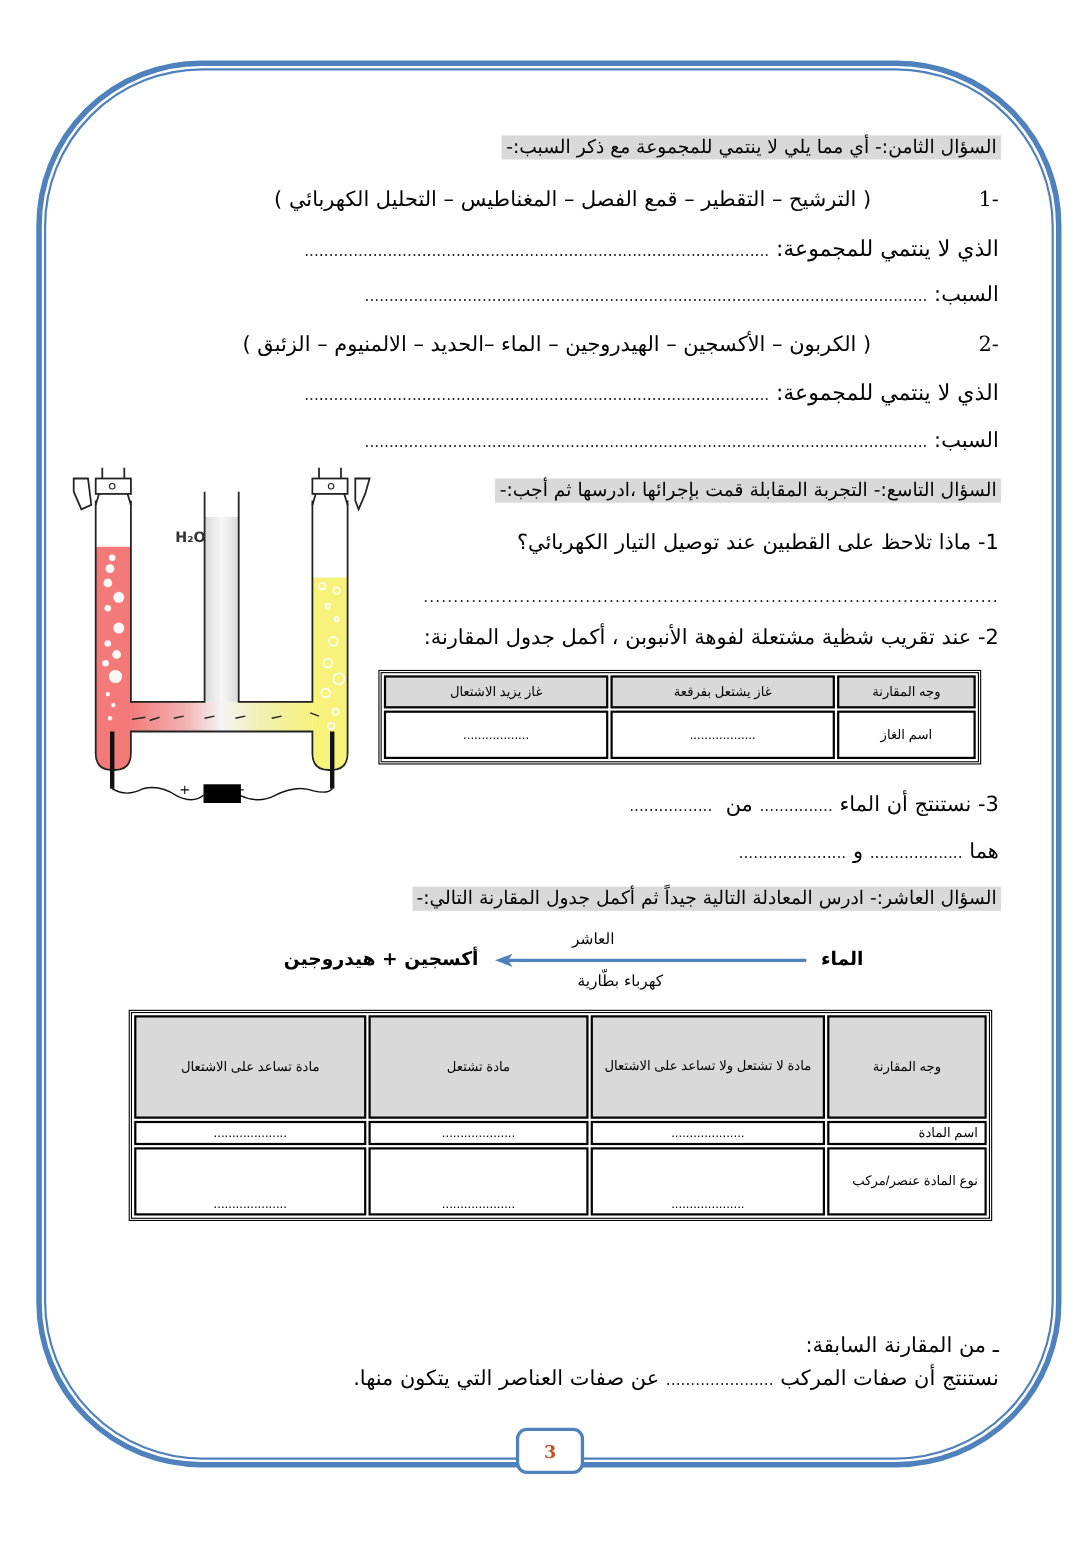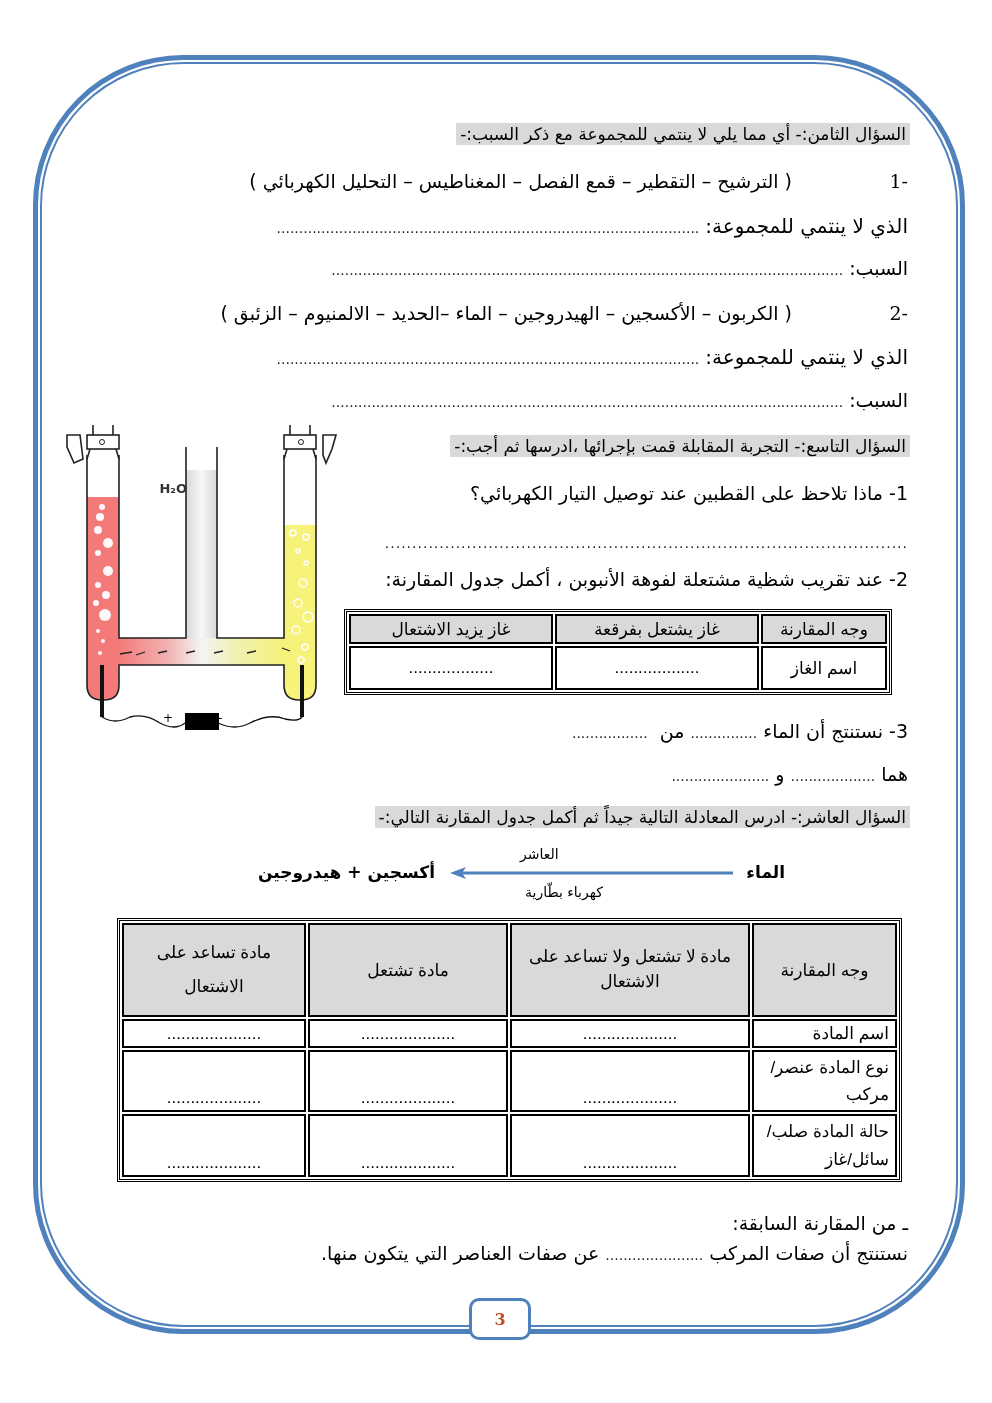--- a/index.html
+++ b/index.html
@@ -25,21 +25,21 @@
   .hl { background: #d9d9d9; padding: 1px 4px; font-size: 17px; }
   .q-title { position: absolute; right: 82px; white-space: nowrap; direction: rtl; }
   .dots { letter-spacing: 1px; color: #222; }
   .serif { font-family: "DejaVu Serif", "Liberation Serif", serif; }
 
   table.cmp {
     position: absolute; border-collapse: separate; border-spacing: 2px;
     border: 3px double #000; background: #fff; direction: rtl;
   }
   table.cmp td {
-    border: 2px solid #000; text-align: center; font-size: 17px; padding: 2px 6px;
+    border: 2px solid #000; text-align: center; font-size: 12px; padding: 2px 6px;
     font-family: "Liberation Sans", sans-serif;
   }
   table.cmp td.head { background: #d9d9d9; }
   table.cmp td.label { text-align: right; }
 
   .eq { position: absolute; direction: rtl; white-space: nowrap; font-weight: bold; font-size: 17px; }
   .eq-small { position: absolute; direction: rtl; white-space: nowrap; font-size: 14px; }
 </style>
 </head>
 <body>
@@ -216,38 +216,32 @@
     <line x1="12" y1="7" x2="283" y2="7" stroke="#4f81bd" stroke-width="3"></line>
     <polygon points="0,7 16,1 12,7 16,13" fill="#4f81bd"></polygon>
   </svg>
   <span class="eq" style="right:557px; top:862px;">أكسجين + هيدروجين</span>
 </div>
 
 <table class="cmp" style="left:117px; top:918px; width:785px;">
   <tbody>
       <tr>
     <td class="head" style="width:145px; height:94px;">وجه المقارنة</td>
-    <td class="head" style="width:240px; line-height:1.45;">مادة لا تشتعل ولا تساعد على الاشتعال</td>
+    <td class="head" style="width:213px; line-height:1.45;">مادة لا تشتعل ولا تساعد على الاشتعال</td>
     <td class="head" style="width:200px;">مادة تشتعل</td>
     <td class="head" style="line-height:2;">مادة تساعد على الاشتعال</td>
   </tr>
   <tr>
     <td class="label" style="height:16px;">اسم المادة</td>
     <td style="vertical-align:bottom;">....................</td>
     <td style="vertical-align:bottom;">....................</td>
     <td style="vertical-align:bottom;">....................</td>
   </tr>
   <tr>
     <td class="label" style="height:62px; line-height:1.6; white-space:normal;">نوع المادة عنصر/مركب</td>
-    <td style="vertical-align:bottom;">....................</td>
-    <td style="vertical-align:bottom;">....................</td>
-    <td style="vertical-align:bottom;">....................</td>
-  </tr>
-  <tr>
-    <td class="label" style="height:62px; line-height:1.6; white-space:normal;">حالة المادة صلب/سائل/غاز</td>
     <td style="vertical-align:bottom;">....................</td>
     <td style="vertical-align:bottom;">....................</td>
     <td style="vertical-align:bottom;">....................</td>
   </tr>
 </tbody>
   </table>
 
 <div class="txt" style="top:1212px;">ـ من المقارنة السابقة:</div>
 <div class="txt" style="top:1242px;">
   <span>نستنتج أن صفات المركب</span>

